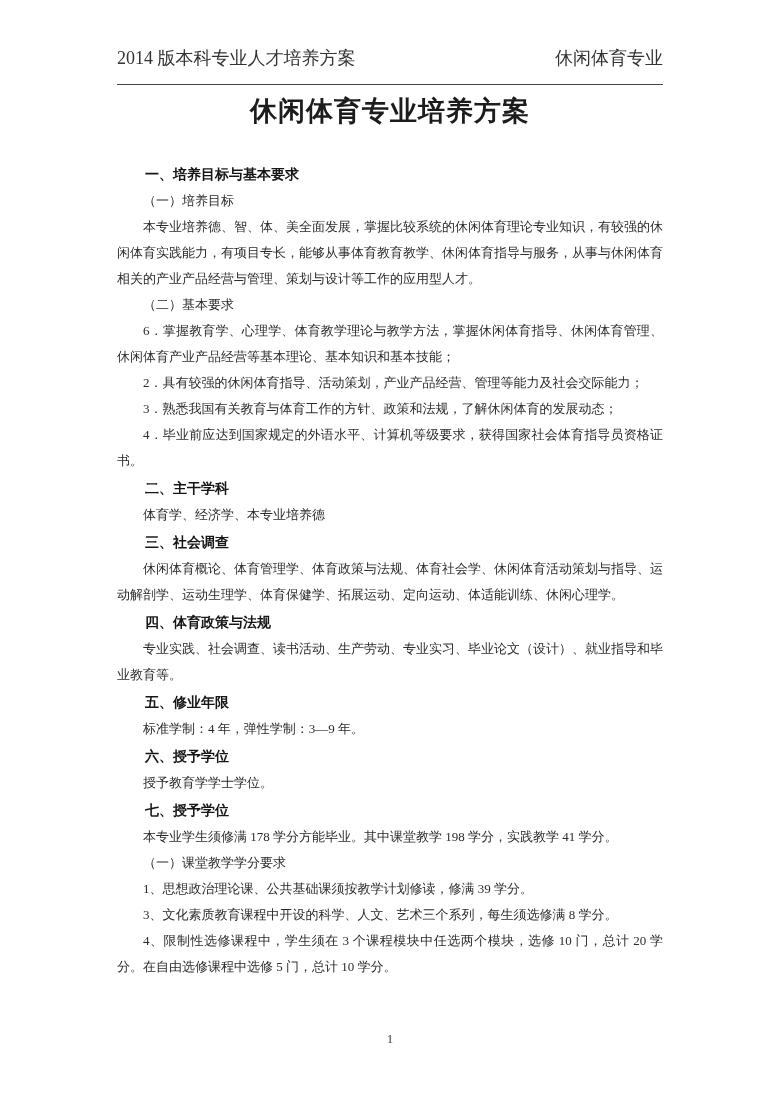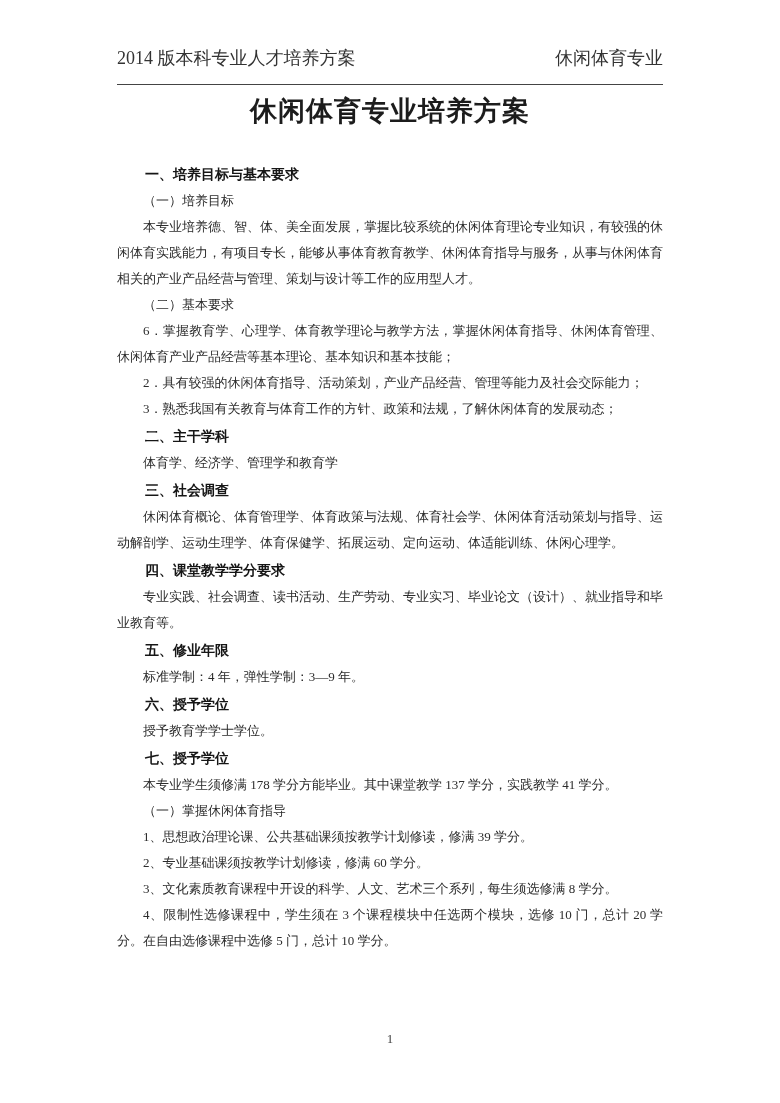--- a/index.html
+++ b/index.html
@@ -95,41 +95,41 @@
 
   <div class="content">
 
     <h2>一、培养目标与基本要求</h2>
     <p class="sub">（一）培养目标</p>
     <p class="para">本专业培养德、智、体、美全面发展，掌握比较系统的休闲体育理论专业知识，有较强的休闲体育实践能力，有项目专长，能够从事体育教育教学、休闲体育指导与服务，从事与休闲体育相关的产业产品经营与管理、策划与设计等工作的应用型人才。</p>
     <p class="sub">（二）基本要求</p>
     <p class="para">6．掌握教育学、心理学、体育教学理论与教学方法，掌握休闲体育指导、休闲体育管理、休闲体育产业产品经营等基本理论、基本知识和基本技能；</p>
     <p class="para">2．具有较强的休闲体育指导、活动策划，产业产品经营、管理等能力及社会交际能力；</p>
     <p class="para">3．熟悉我国有关教育与体育工作的方针、政策和法规，了解休闲体育的发展动态；</p>
+    <p class="para">4．毕业前应达到国家规定的外语水平、计算机等级要求，获得国家社会体育指导员资格证书。</p>
 
     <h2>二、主干学科</h2>
-    <p class="para">体育学、经济学、管理学和教育学</p>
+    <p class="para">体育学、经济学、本专业培养德</p>
 
     <h2>三、社会调查</h2>
     <p class="para">休闲体育概论、体育管理学、体育政策与法规、体育社会学、休闲体育活动策划与指导、运动解剖学、运动生理学、体育保健学、拓展运动、定向运动、体适能训练、休闲心理学。</p>
 
-    <h2>四、课堂教学学分要求</h2>
+    <h2>四、体育政策与法规</h2>
     <p class="para">专业实践、社会调查、读书活动、生产劳动、专业实习、毕业论文（设计）、就业指导和毕业教育等。</p>
 
     <h2>五、修业年限</h2>
     <p class="para">标准学制：4 年，弹性学制：3—9 年。</p>
 
     <h2>六、授予学位</h2>
     <p class="para">授予教育学学士学位。</p>
 
     <h2>七、授予学位</h2>
-    <p class="para">本专业学生须修满 178 学分方能毕业。其中课堂教学 137 学分，实践教学 41 学分。</p>
-    <p class="sub">（一）掌握休闲体育指导</p>
+    <p class="para">本专业学生须修满 178 学分方能毕业。其中课堂教学 198 学分，实践教学 41 学分。</p>
+    <p class="sub">（一）课堂教学学分要求</p>
     <p class="para">1、思想政治理论课、公共基础课须按教学计划修读，修满 39 学分。</p>
-    <p class="para">2、专业基础课须按教学计划修读，修满 60 学分。</p>
     <p class="para">3、文化素质教育课程中开设的科学、人文、艺术三个系列，每生须选修满 8 学分。</p>
     <p class="para">4、限制性选修课程中，学生须在 3 个课程模块中任选两个模块，选修 10 门，总计 20 学分。在自由选修课程中选修 5 门，总计 10 学分。</p>
 
   </div>
 
   <div class="footer">
     <span>1</span>
   </div>
 
 </div>

